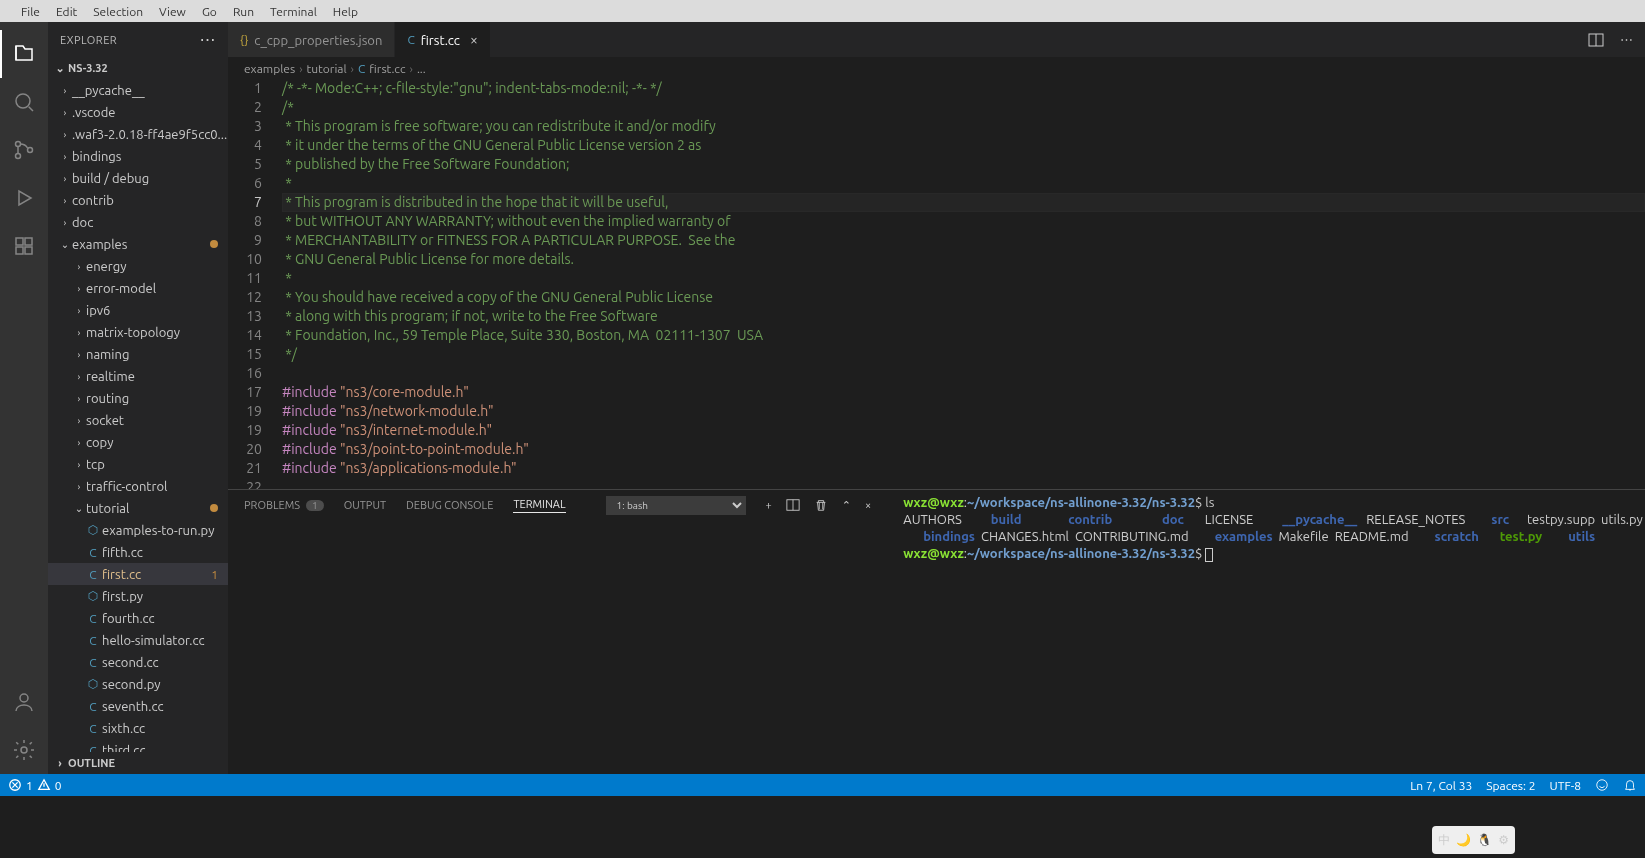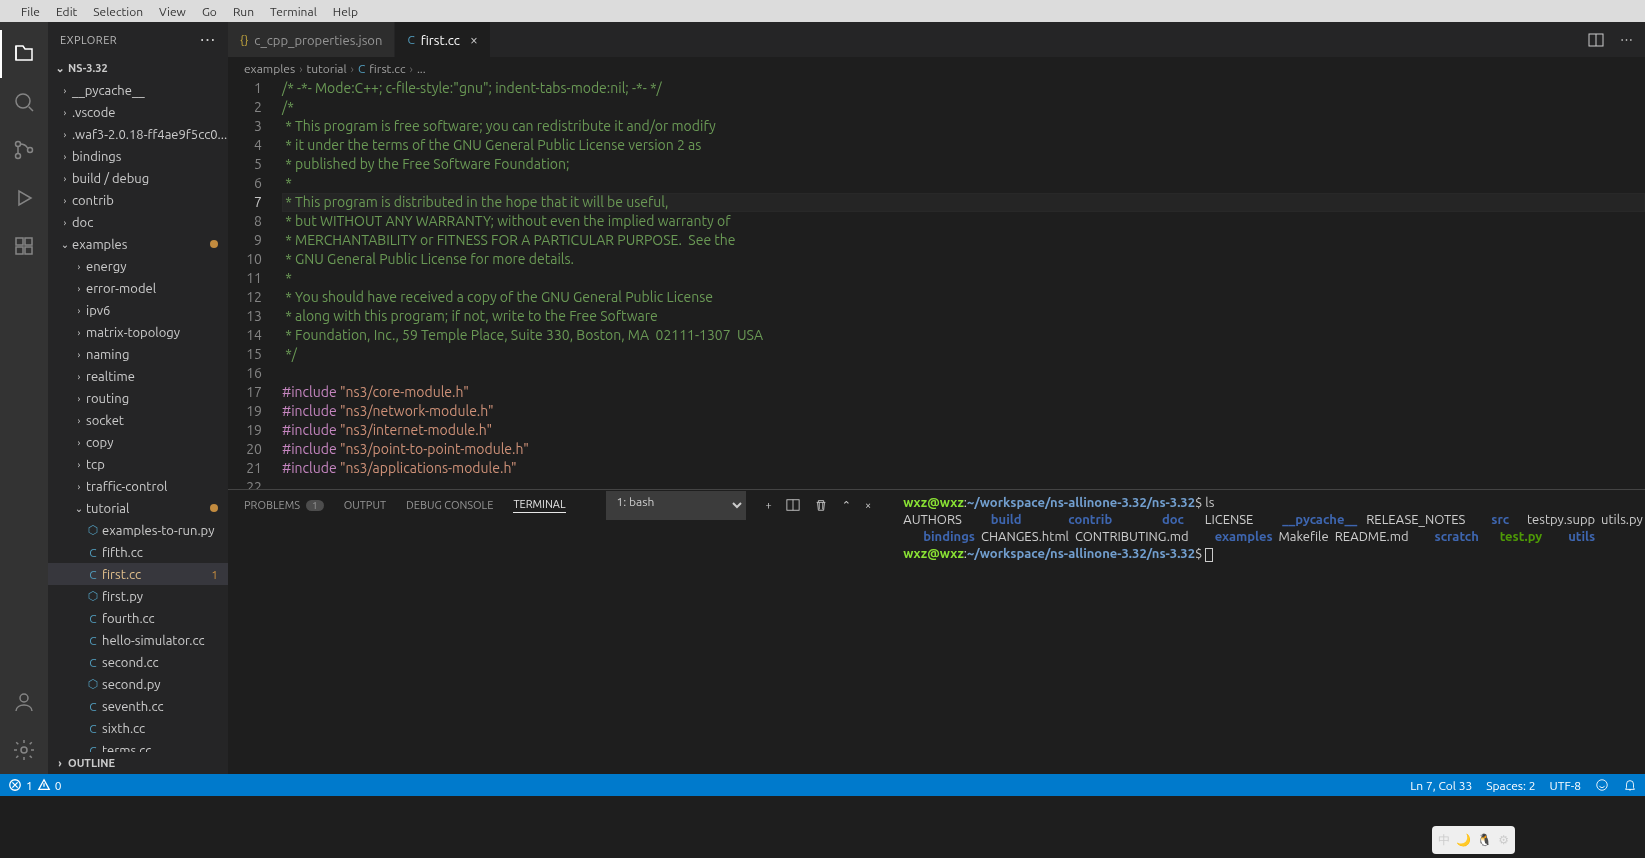--- a/index.html
+++ b/index.html
@@ -54,21 +54,21 @@
 .tok-comment { color: #6a9955; }
 .tok-keyword { color: #c586c0; }
 .tok-string { color: #ce9178; }
 
 .panel { height: 285px; background: #1e1e1e; border-top: 1px solid #444; display: flex; flex-direction: row; }
 .panel-tabs { height: 30px; display: flex; align-items: center; padding: 0 16px; gap: 20px; font-size: 11px; color: #969696; }
 .panel-tabs .ptab { cursor: pointer; display: flex; align-items: center; gap: 6px; }
 .panel-tabs .ptab.active { color: #e7e7e7; border-bottom: 1px solid #e7e7e7; padding-bottom: 2px; }
 .panel-tabs .pbadge { background: #4d4d4d; border-radius: 10px; padding: 0 6px; font-size: 10px; }
 .panel-tabs .spacer { flex: 1; }
-.terminal-select { background: #3c3c3c; color: #ccc; border: 1px solid #3c3c3c; font-size: 12px; padding: 2px 24px 10px 6px; min-width: 140px; }
+.terminal-select { background: #3c3c3c; color: #ccc; border: 1px solid #3c3c3c; font-size: 10px; padding: 2px 24px 2px 6px; min-width: 140px; }
 .panel-actions { display: flex; gap: 14px; color: #ccc; align-items: center; }
 .terminal-body { flex: 1; padding: 4px 16px; font-family: "Droid Sans Mono", Consolas, monospace; font-size: 13px; line-height: 17px; white-space: pre; color: #cccccc; overflow: hidden; }
 .tb-green { color: #8ae234; font-weight: bold; }
 .tb-blue { color: #729fcf; font-weight: bold; }
 .tb-dirblue { color: #3e66b0; font-weight: bold; margin-left: 20px; }
 .tb-exe { color: #4e9a06; font-weight: bold; }
 .tcursor { display: inline-block; width: 8px; height: 14px; border: 1px solid #ccc; vertical-align: middle; }
 
 .statusbar { height: 22px; background: #007acc; color: #fff; display: flex; align-items: center; font-size: 12px; padding: 0 8px; gap: 14px; }
 .statusbar .right { margin-left: auto; display: flex; gap: 14px; align-items: center; }
@@ -272,21 +272,21 @@
         <div class="tree-item depth3">
           <span class="ficon" style="color:#519aba">C</span>
           <span>seventh.cc</span>
         </div>
         <div class="tree-item depth3">
           <span class="ficon" style="color:#519aba">C</span>
           <span>sixth.cc</span>
         </div>
         <div class="tree-item depth3">
           <span class="ficon" style="color:#519aba">C</span>
-          <span>terms.cc</span>
+          <span>third.cc</span>
         </div>
       </div>
     <div class="section-header">
       <span class="chevron">›</span>
       <span>OUTLINE</span>
     </div>
   </div>
 
   <div class="editor-area">
     <div class="tab-bar">

